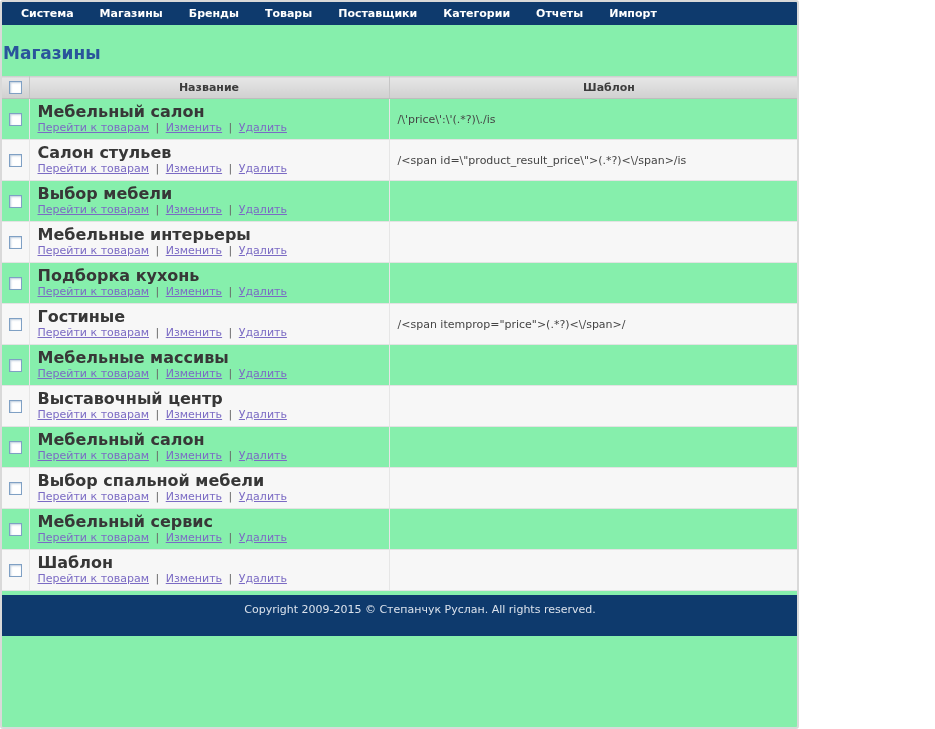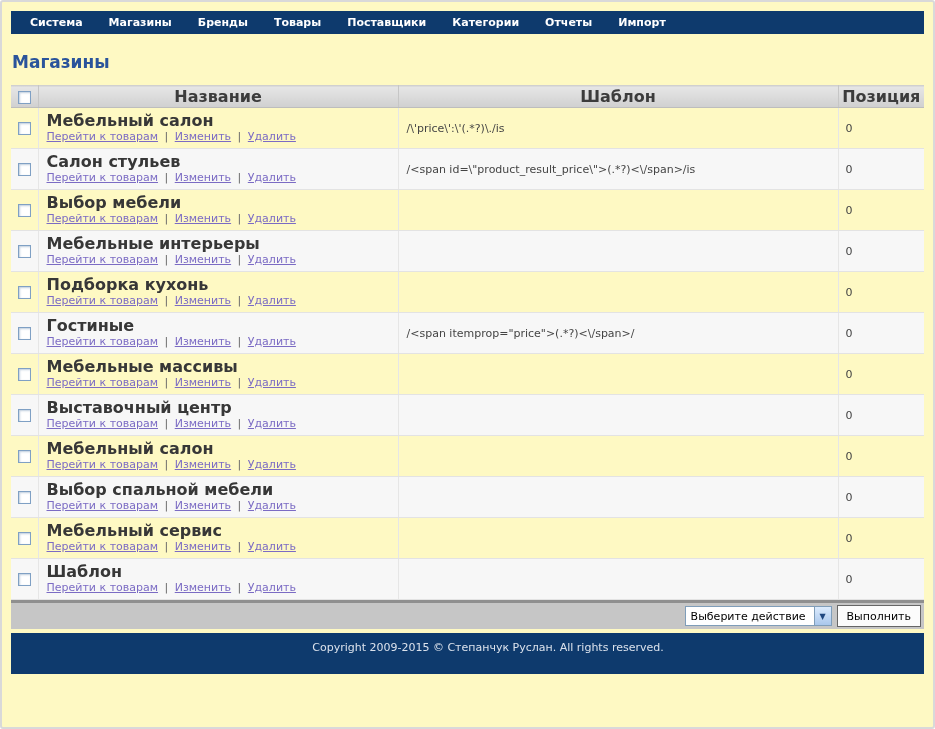--- a/index.html
+++ b/index.html
@@ -1,32 +1,32 @@
 <!DOCTYPE html>
 <html><head>
 <meta charset="utf-8">
 <style>
   * { margin:0; padding:0; box-sizing:border-box; }
   html,body { width:935px; height:729px; background:#fff; }
   body { font-family:"DejaVu Sans","Liberation Sans",sans-serif; font-size:11px; color:#3a3a3a; }
-  .frame { position:absolute; inset:0; width:935px; height:729px; border:2px solid #d9d9d9; border-radius:3px; padding:9px; background:#fef9c3; overflow:hidden; }
+  .frame { position:absolute; inset:0; width:799px; height:729px; border:2px solid #d9d9d9; border-radius:3px; background:#86efac; overflow:hidden; }
 
   
   .topnav { background:#0e3a6d; height:23px; display:flex; align-items:center; padding:0 6px; }
   .topnav a { color:#fff; font-weight:bold; font-size:11px; text-decoration:none; padding:0 13px; cursor:pointer; white-space:nowrap; }
 
   
   .page-title { color:#2a549b; font-size:17px; font-weight:bold; margin:18px 0 13px 1px; }
 
   
   table.grid { width:100%; border-collapse:collapse; table-layout:fixed; }
   table.grid col.c-check { width:27px; }
   table.grid col.c-name  { width:360px; }
   table.grid col.c-tpl   { width:440px; }
-  thead th { height:22px; background:linear-gradient(#e6e6e6,#d0d0d0); font-size:16px; font-weight:bold; color:#3c3c3c; text-align:center; border-right:1px solid #c6c6c6; border-bottom:1px solid #bdbdbd; border-top:1px solid #d0d0d0; }
+  thead th { height:22px; background:linear-gradient(#e6e6e6,#d0d0d0); font-size:11px; font-weight:bold; color:#3c3c3c; text-align:center; border-right:1px solid #c6c6c6; border-bottom:1px solid #bdbdbd; border-top:1px solid #d0d0d0; }
   thead th:last-child { border-right:none; }
   tbody td { height:41px; vertical-align:middle; border-right:1px solid #e6e6e6; border-bottom:1px solid #e3e3e3; font-size:11px; color:#444; }
   tbody td:last-child { border-right:none; }
   tbody tr:nth-child(even) { background:#f7f7f7; }
   td.check, th.check { text-align:center; }
   td.name { padding:4px 8px; }
   td.tpl { padding:0 8px; overflow:hidden; white-space:nowrap; }
   td.pos { padding:0 7px; }
   .shop-name { font-size:16px; font-weight:bold; color:#373737; line-height:15px; }
   .row-actions { margin-top:2px; line-height:14px; }
@@ -222,25 +222,18 @@
         <div class="row-actions">
           <a>Перейти к товарам</a><span class="sep"> | </span><a>Изменить</a><span class="sep"> | </span><a>Удалить</a>
         </div>
       </td>
       <td class="tpl"></td>
       <td class="pos">0</td>
     </tr>
   </tbody>
   </table>
 
-  <div class="action-bar">
-    <div class="fake-select">
-      <span class="val">Выберите действие</span>
-      <span class="arrow-btn">▼</span>
-    </div>
-    <button class="btn">Выполнить</button>
-  </div>
 
   <div class="footer">
     <div class="copy">Copyright 2009-2015 © Степанчук Руслан. All rights reserved.</div>
   </div>
 
 </div>
 
 </body></html>

